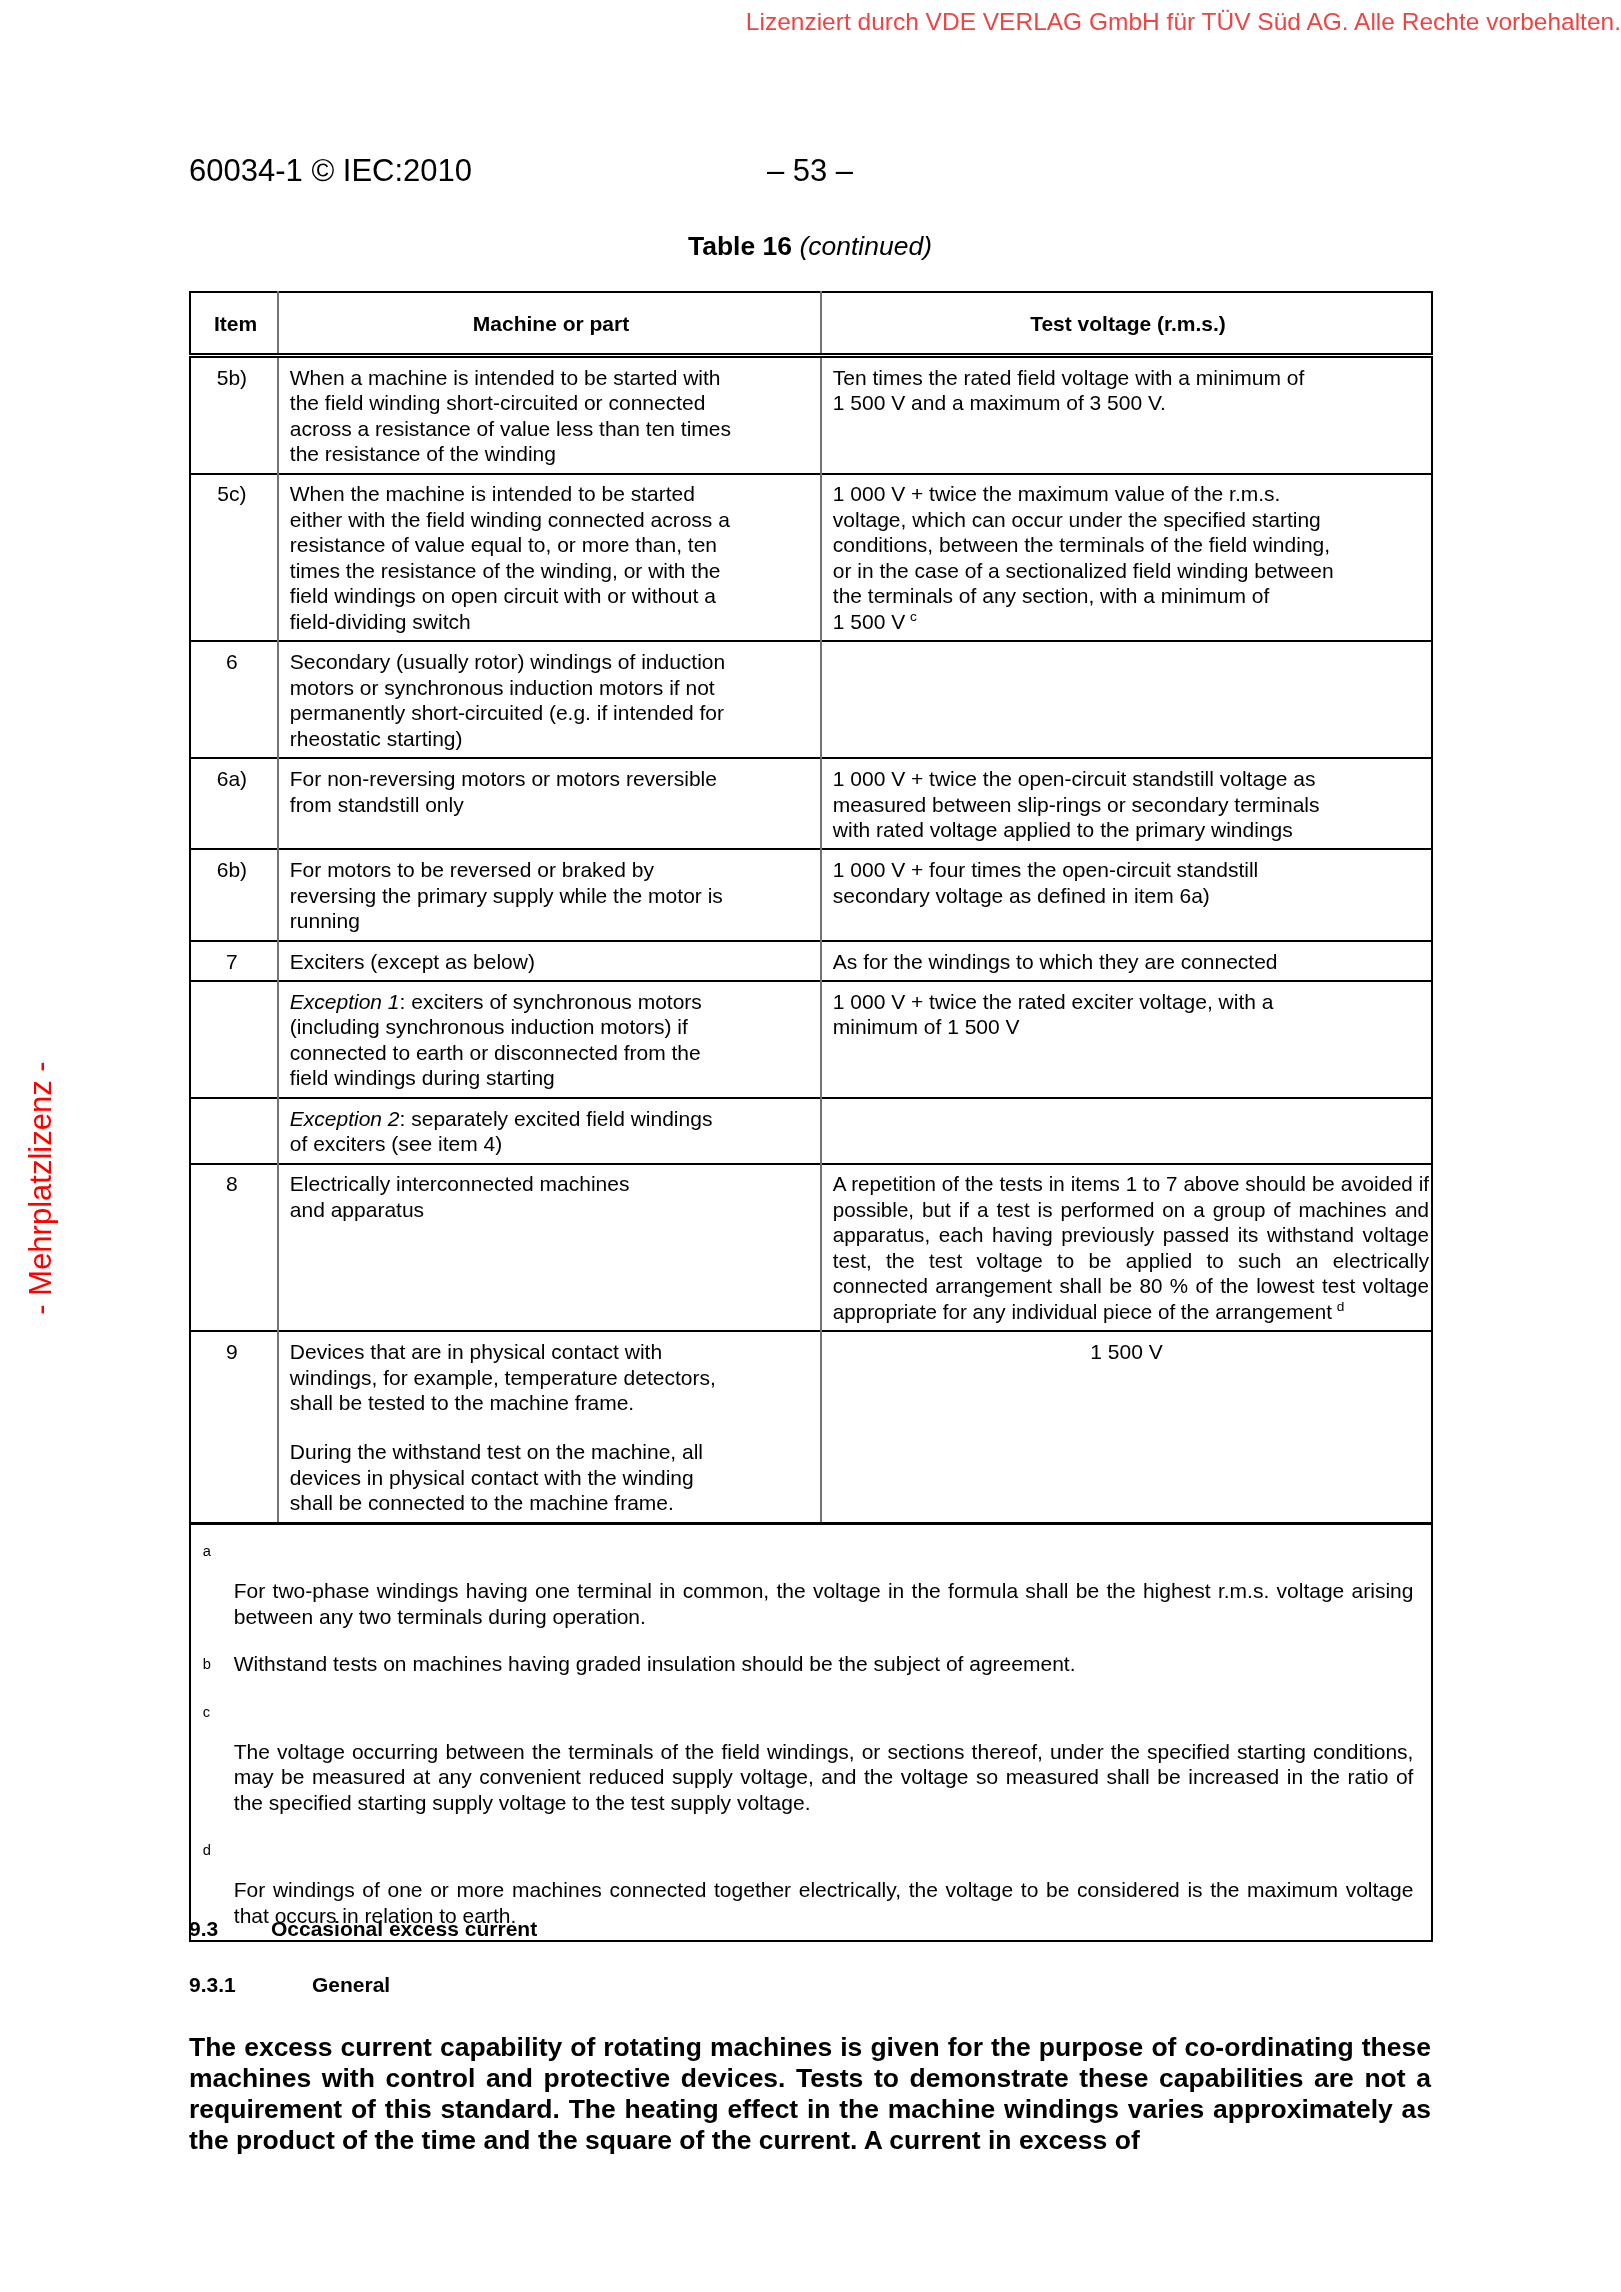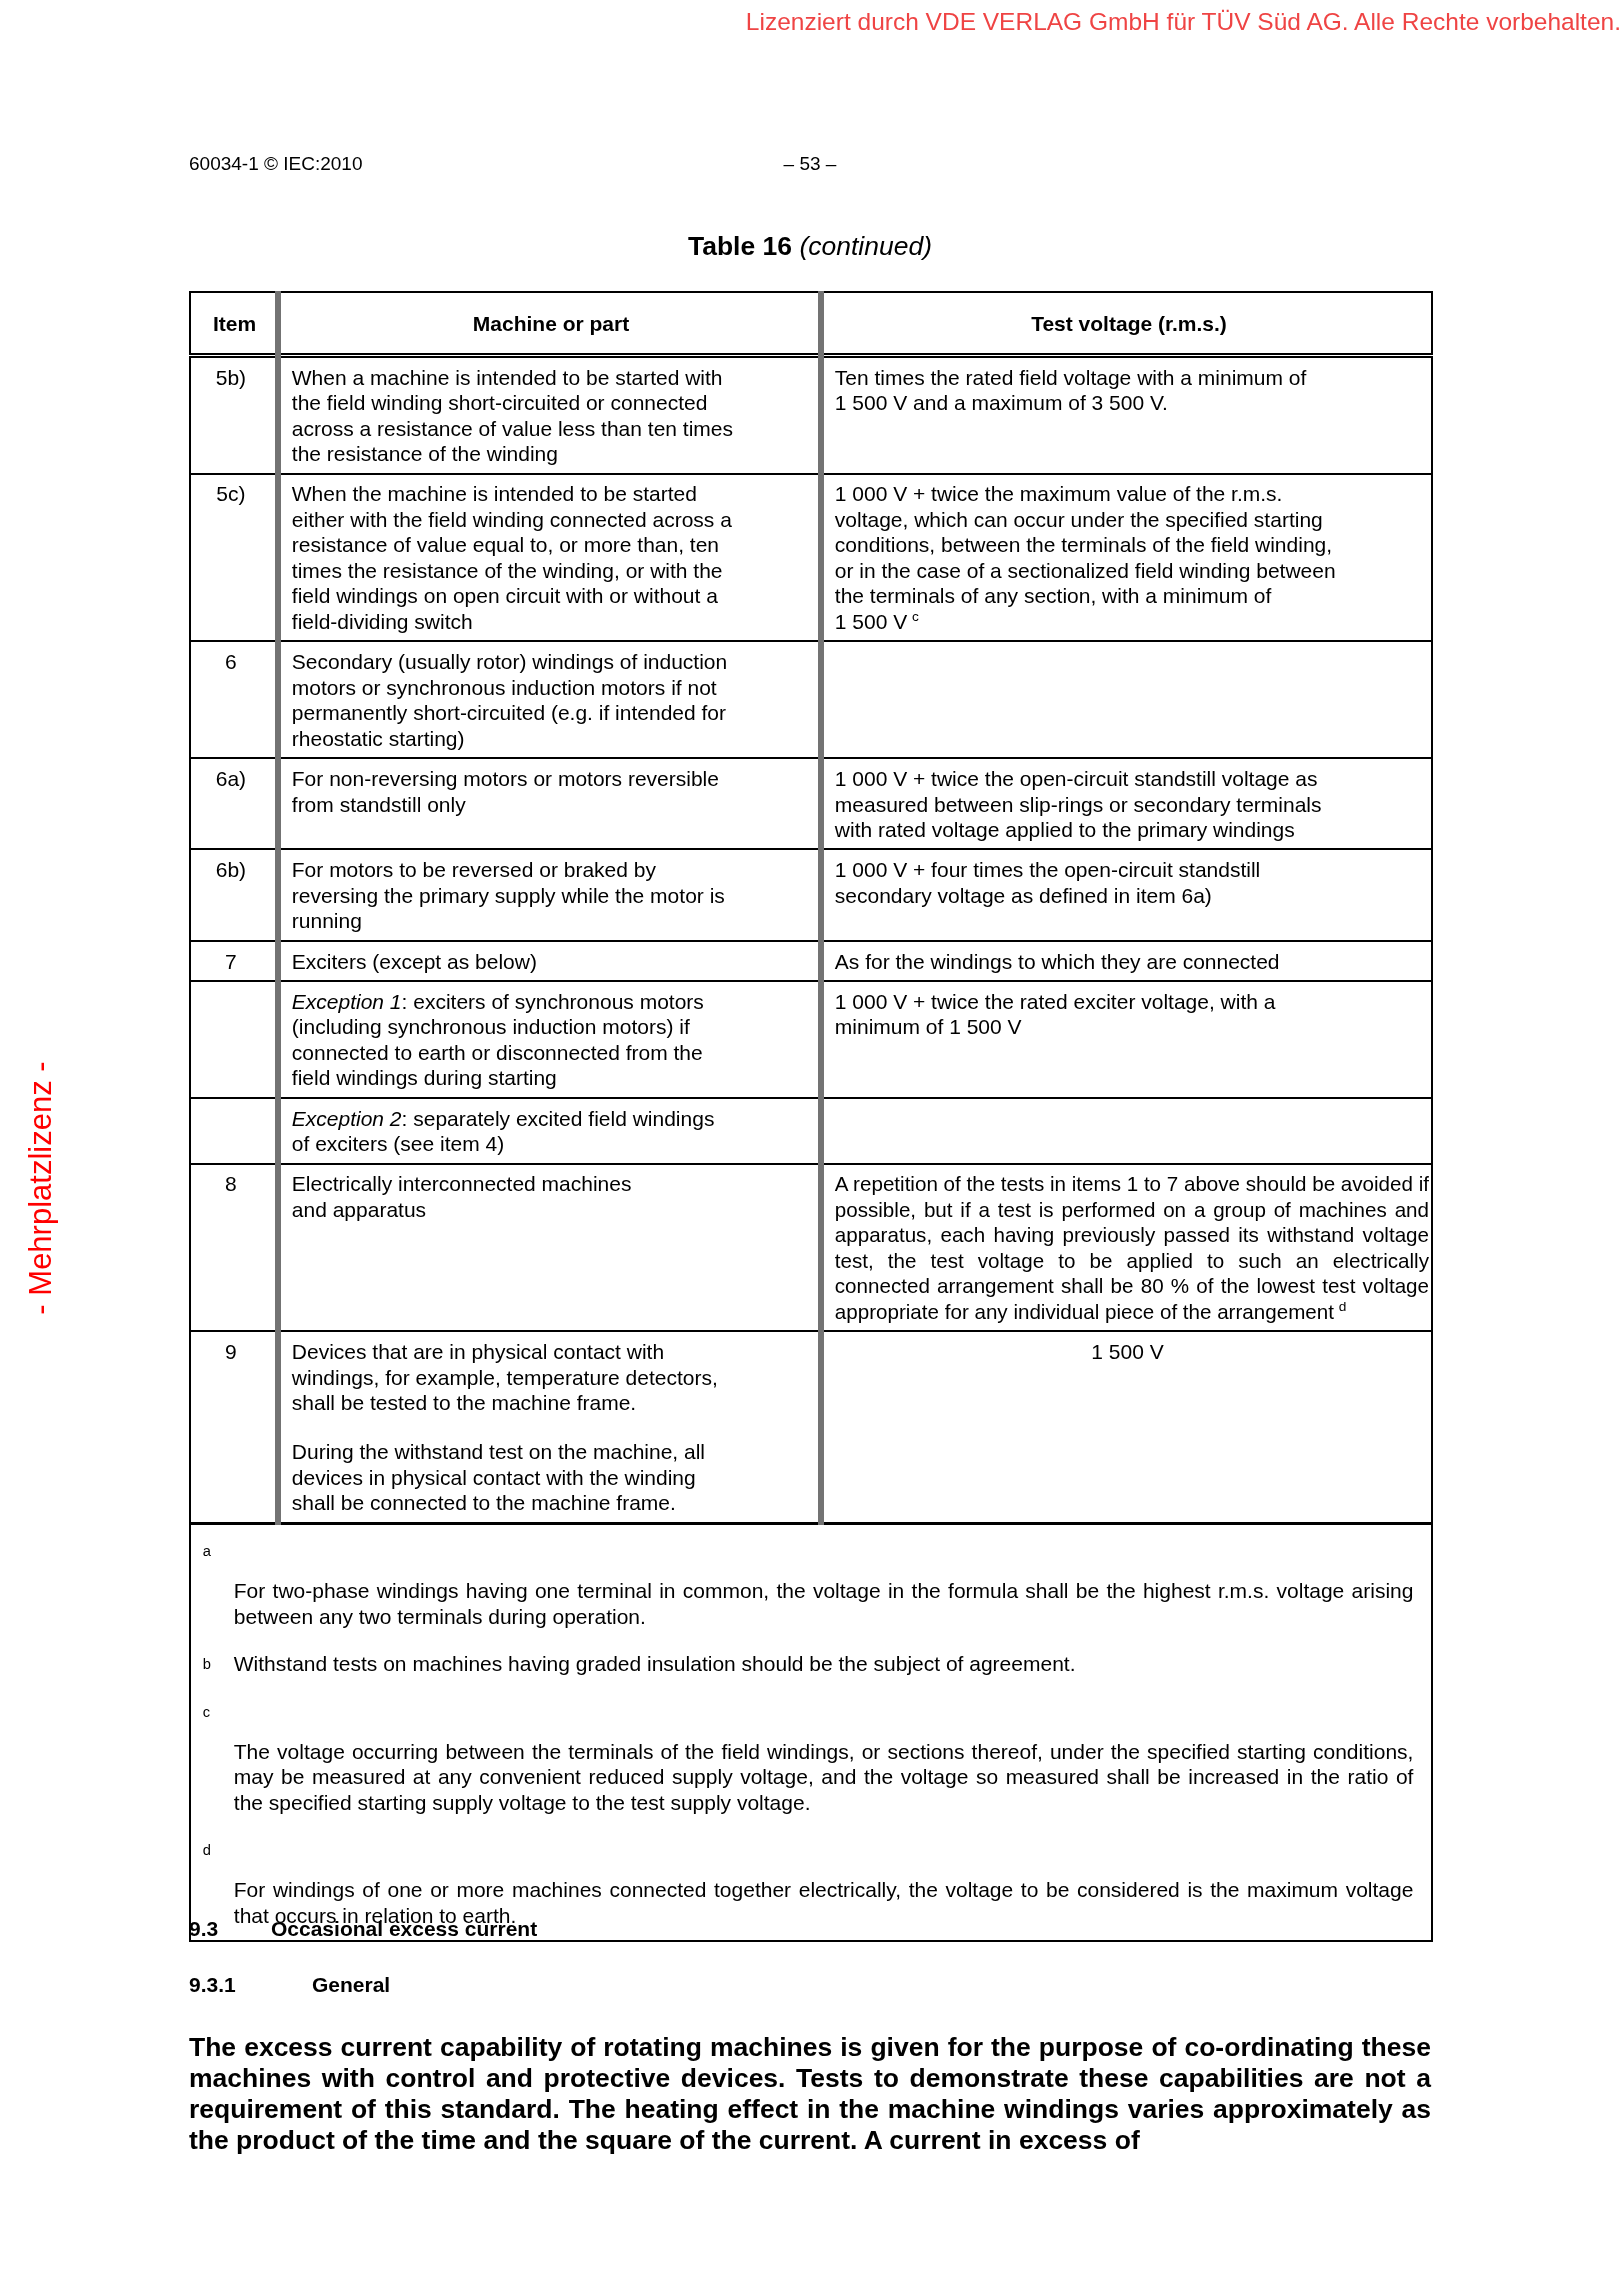--- a/index.html
+++ b/index.html
@@ -15,21 +15,21 @@
   .watermark{
     position:absolute;left:41px;top:1188px;width:0;height:0;
     color:#ff0000;font-size:31px;white-space:nowrap;
   }
   .watermark span{
     display:inline-block;transform:translate(-50%,-50%) rotate(-90deg);
     white-space:nowrap;
   }
   .page-header{
     position:absolute;top:153px;left:189px;width:1242px;height:29px;
-    font-size:19px;
+    font-size:31px;
   }
   .doc-ref{position:absolute;left:0;top:0;}
   .page-num{position:absolute;left:0;width:100%;text-align:center;top:0;}
   .table-title{
     position:absolute;top:231px;left:189px;width:1242px;
     text-align:center;font-size:26.5px;
   }
   .table-title .tmain{font-weight:bold;}
   .table-title .tsuffix{font-style:italic;}
   .tbl-wrap{position:absolute;top:291px;left:189px;width:1242px;}
@@ -39,21 +39,21 @@
   }
   table.main{border:2.9px solid #000;}
   col.c-item{width:88px;}
   col.c-machine{width:543px;}
   col.c-voltage{width:611px;}
   th.hdr{
     font-weight:bold;text-align:center;vertical-align:middle;
     height:47px;border-bottom:5.9px double #000;font-size:21px;
   }
   td,th{padding:6.9px 7.8px 5.9px 10.8px;vertical-align:top;}
-  .b-r{border-right:6px solid #737373;margin-left:20px;}
+  .b-r{border-right:2px solid #737373;margin-left:20px;}
   tbody tr.row td{border-top:2.9px solid #000;}
   td.item-cell{text-align:center;padding-left:3.9px;padding-right:8px;}
   td.machine-cell{padding-right:21px;}
   .ml{white-space:pre-line;}
   .just{text-align:justify;margin-top:40px;}
   td.voltage-just{font-size:20.6px;padding-right:2px;text-align:justify;}
   td.voltage-center{text-align:center;padding-right:10.8px;}
   sup.cell-sup{font-size:13.7px;margin-left:4.9px;line-height:0;}
   .ital{font-style:italic;}
   .para2{margin-top:23.5px;}

